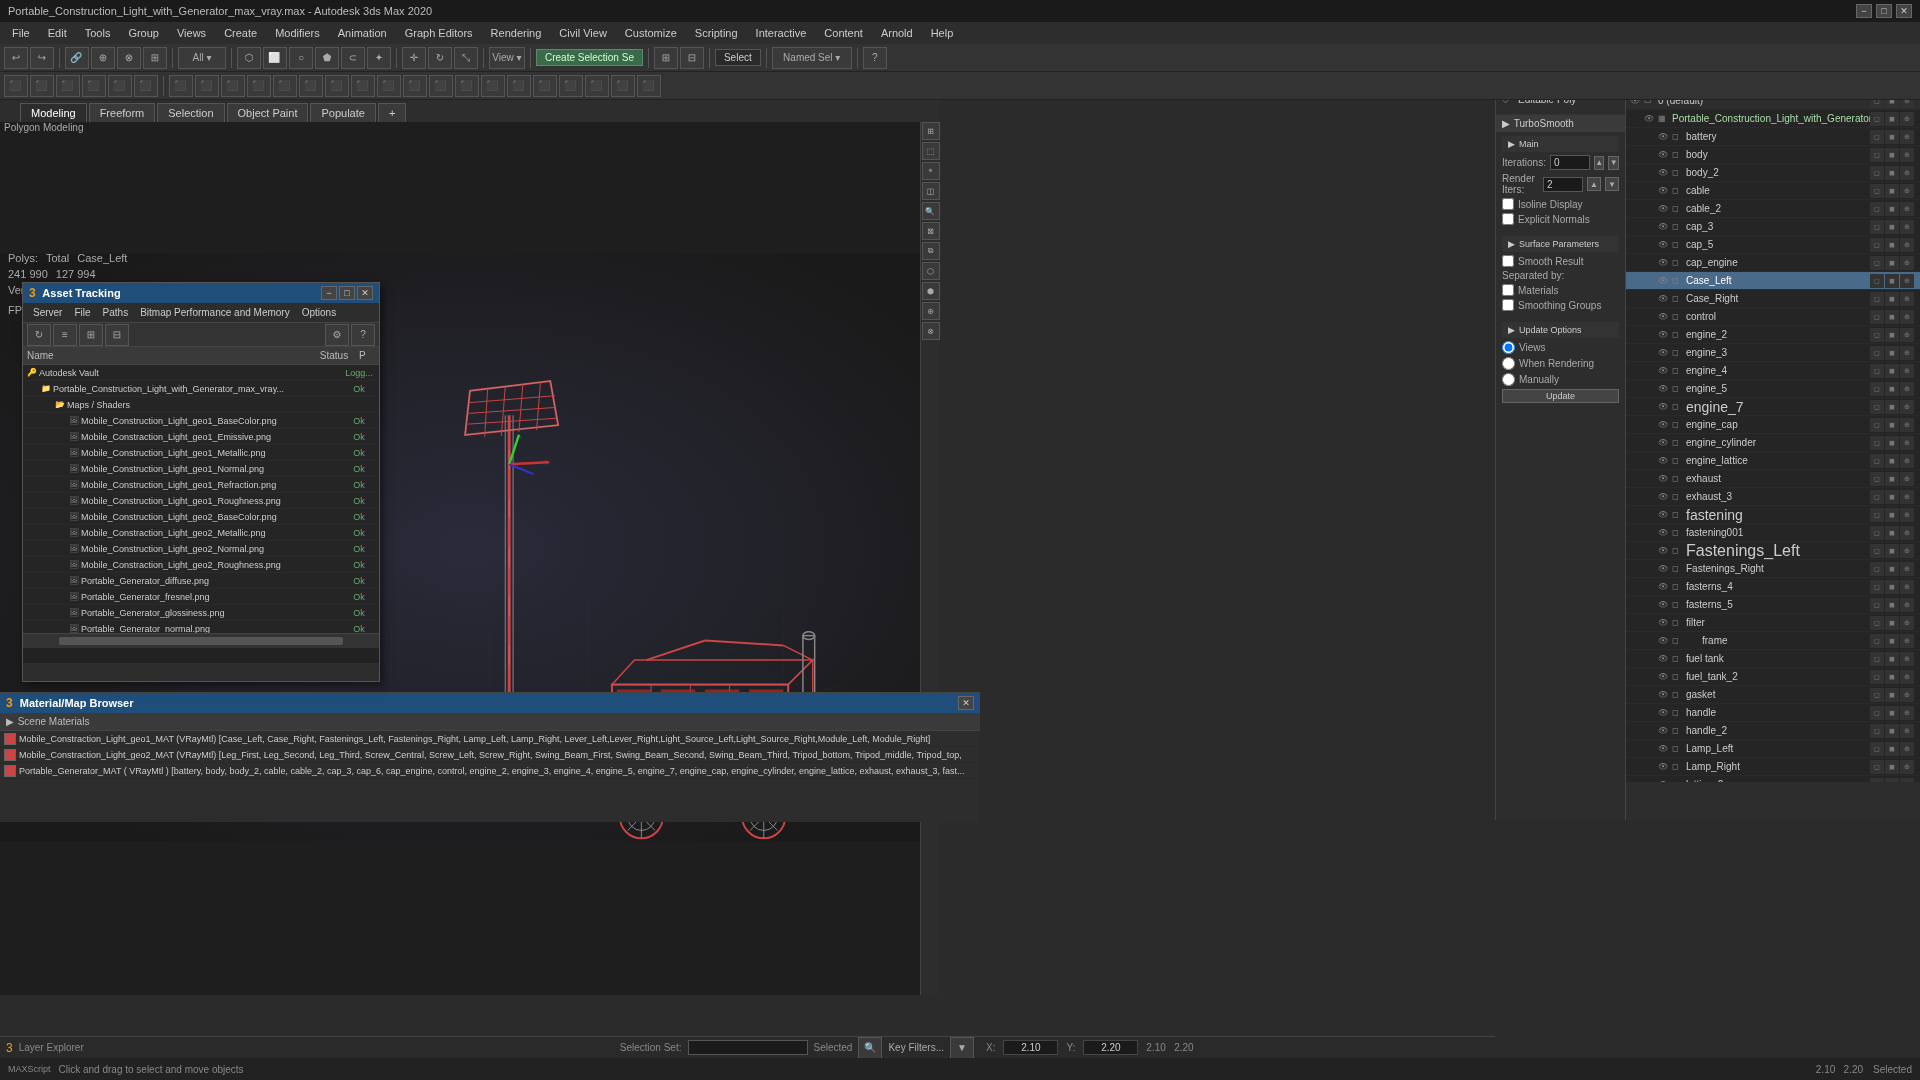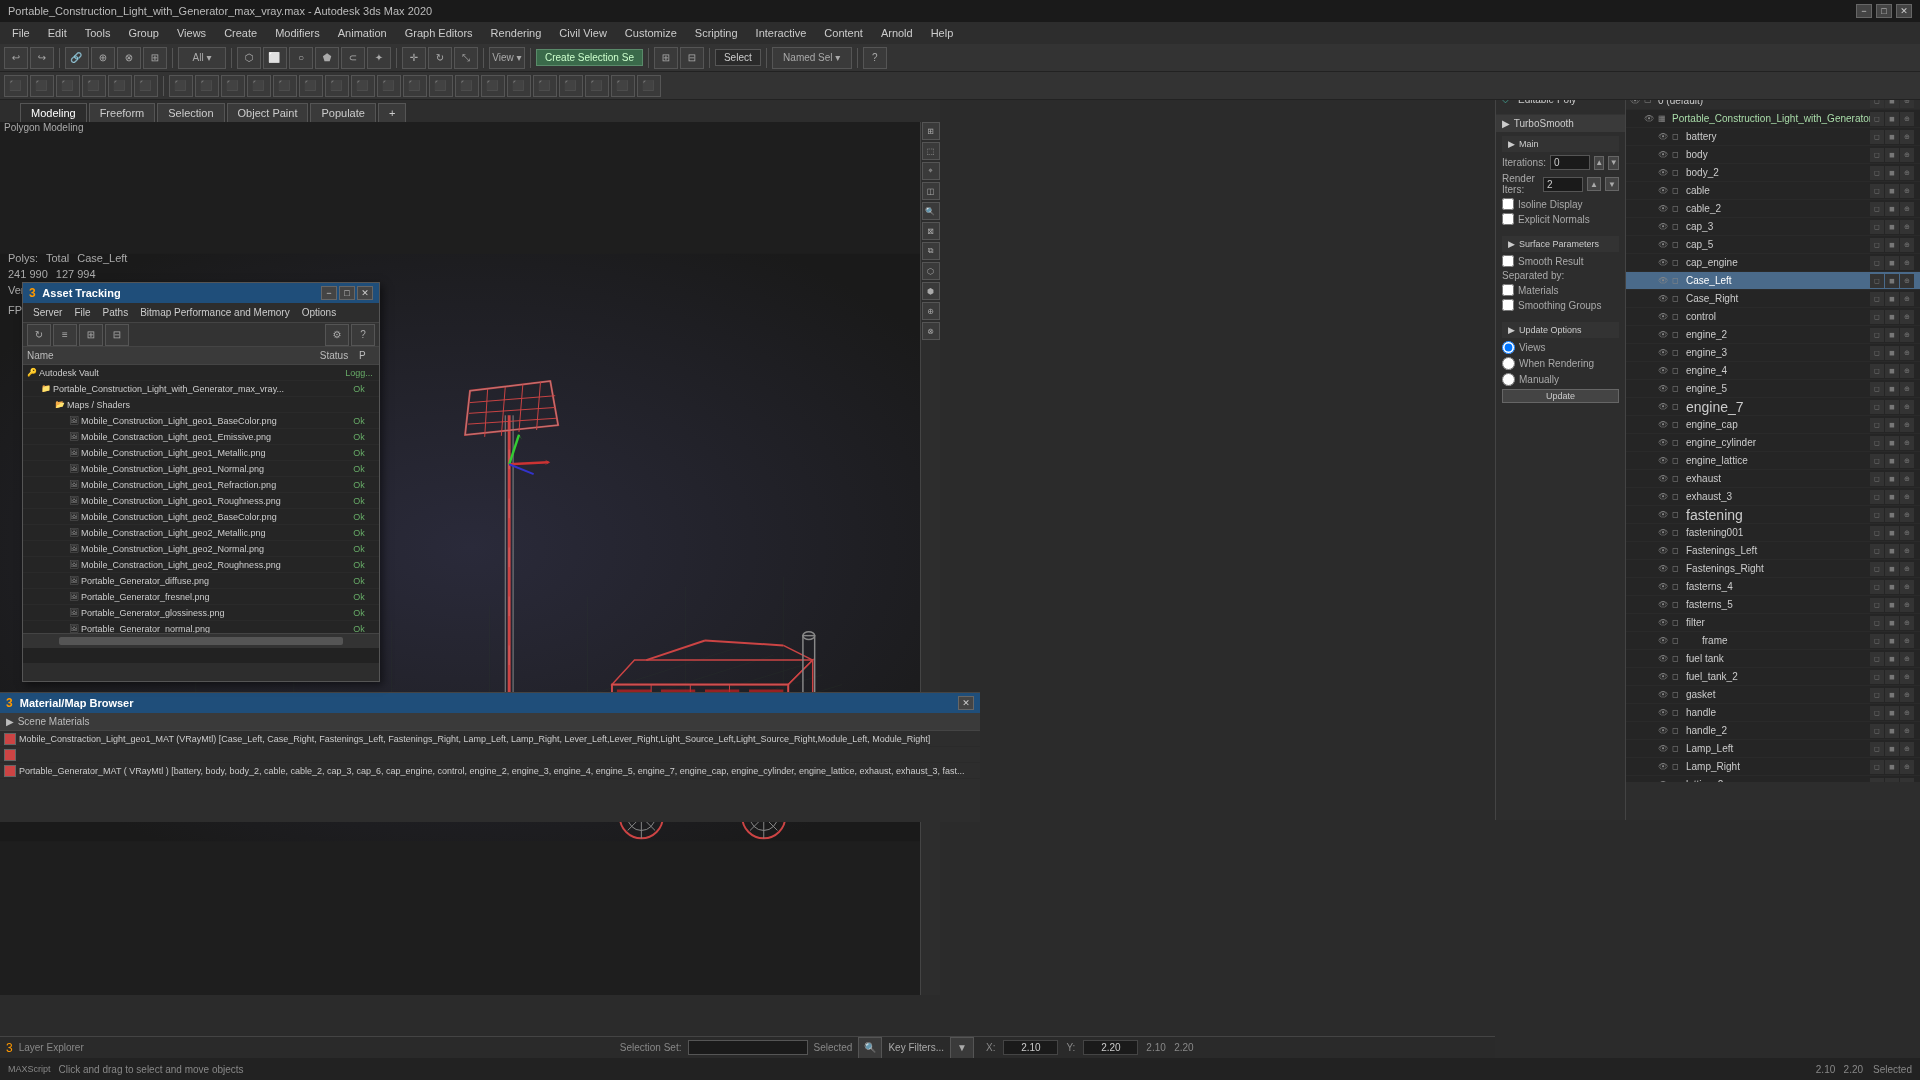--- a/index.html
+++ b/index.html
@@ -1129,21 +1129,21 @@
         <span class="se-name" style="flex: 1 1 0%; font-size: 10px; color: rgb(204, 204, 204); overflow: hidden; white-space: nowrap;">fastening001</span>
         <span style="width: 50px; display: flex; gap: 1px;">
           <span style="width: 14px; height: 14px; background: rgb(51, 51, 51); font-size: 7px; color: rgb(119, 119, 119); display: flex; align-items: center; justify-content: center; cursor: pointer;">◻</span>
           <span style="width: 14px; height: 14px; background: rgb(51, 51, 51); font-size: 7px; color: rgb(119, 119, 119); display: flex; align-items: center; justify-content: center; cursor: pointer;">◼</span>
           <span style="width: 14px; height: 14px; background: rgb(51, 51, 51); font-size: 7px; color: rgb(119, 119, 119); display: flex; align-items: center; justify-content: center; cursor: pointer;">⊕</span>
         </span>
       </div>
       <div class="se-row" style="padding-left: 32px; display: flex; align-items: center; height: 18px; border-bottom: 1px solid rgb(42, 42, 42); cursor: pointer;">
         <span class="se-eye" style="width: 14px; color: rgb(136, 136, 136); font-size: 8px; cursor: pointer;">👁</span>
         <span class="se-icon" style="width: 14px; color: rgb(136, 136, 136); font-size: 8px;">◻</span>
-        <span class="se-name" style="flex: 1 1 0%; font-size: 10px; color: rgb(204, 204, 204); overflow: hidden; white-space: nowrap;">Fastenings_Left</span>
+        <span class="se-name" style="flex: 1 1 0%; font-size: 16px; color: rgb(204, 204, 204); overflow: hidden; white-space: nowrap;">Fastenings_Left</span>
         <span style="width: 50px; display: flex; gap: 1px;">
           <span style="width: 14px; height: 14px; background: rgb(51, 51, 51); font-size: 7px; color: rgb(119, 119, 119); display: flex; align-items: center; justify-content: center; cursor: pointer;">◻</span>
           <span style="width: 14px; height: 14px; background: rgb(51, 51, 51); font-size: 7px; color: rgb(119, 119, 119); display: flex; align-items: center; justify-content: center; cursor: pointer;">◼</span>
           <span style="width: 14px; height: 14px; background: rgb(51, 51, 51); font-size: 7px; color: rgb(119, 119, 119); display: flex; align-items: center; justify-content: center; cursor: pointer;">⊕</span>
         </span>
       </div>
       <div class="se-row" style="padding-left: 32px; display: flex; align-items: center; height: 18px; border-bottom: 1px solid rgb(42, 42, 42); cursor: pointer;">
         <span class="se-eye" style="width: 14px; color: rgb(136, 136, 136); font-size: 8px; cursor: pointer;">👁</span>
         <span class="se-icon" style="width: 14px; color: rgb(136, 136, 136); font-size: 8px;">◻</span>
         <span class="se-name" style="flex: 1 1 0%; font-size: 10px; color: rgb(204, 204, 204); overflow: hidden; white-space: nowrap;">Fastenings_Right</span>
@@ -1519,20 +1519,21 @@
     <span>▶</span>
     <span>Scene Materials</span>
   </div>
   <div id="mb-materials">
       <div class="mb-mat-row" style="height: 16px; display: flex; align-items: center; padding: 0px 4px; border-bottom: 1px solid rgb(42, 42, 42); gap: 3px;">
         <div class="mb-mat-swatch" style="width: 12px; height: 12px; border: 1px solid rgb(102, 102, 102); background: rgb(204, 68, 68);"></div>
         <span class="mb-mat-name" style="flex: 1 1 0%; font-size: 9px; color: rgb(204, 204, 204); overflow: hidden; white-space: nowrap;">Mobile_Constraction_Light_geo1_MAT (VRayMtl) [Case_Left, Case_Right, Fastenings_Left, Fastenings_Right, Lamp_Left, Lamp_Right, Lever_Left,Lever_Right,Light_Source_Left,Light_Source_Right,Module_Left, Module_Right]</span>
       </div>
       <div class="mb-mat-row" style="height: 16px; display: flex; align-items: center; padding: 0px 4px; border-bottom: 1px solid rgb(42, 42, 42); gap: 3px;">
         <div class="mb-mat-swatch" style="width: 12px; height: 12px; border: 1px solid rgb(102, 102, 102); background: rgb(204, 68, 68);"></div>
+        <span class="mb-mat-name" style="flex: 1 1 0%; font-size: 9px; color: rgb(204, 204, 204); overflow: hidden; white-space: nowrap;">Mobile_Constraction_Light_geo2_MAT (VRayMtl) [Leg_First, Leg_Second, Leg_Third, Screw_Central, Screw_Left, Screw_Right, Swing_Beam_First, Swing_Beam_Second, Swing_Beam_Third, Tripod_bottom, Tripod_middle, Tripod_top,</span>
       </div>
       <div class="mb-mat-row" style="height: 16px; display: flex; align-items: center; padding: 0px 4px; border-bottom: 1px solid rgb(42, 42, 42); gap: 3px;">
         <div class="mb-mat-swatch" style="width: 12px; height: 12px; border: 1px solid rgb(102, 102, 102); background: rgb(204, 68, 68);"></div>
         <span class="mb-mat-name" style="flex: 1 1 0%; font-size: 9px; color: rgb(204, 204, 204); overflow: hidden; white-space: nowrap;">Portable_Generator_MAT ( VRayMtl ) [battery, body, body_2, cable, cable_2, cap_3, cap_6, cap_engine, control, engine_2, engine_3, engine_4, engine_5, engine_7, engine_cap, engine_cylinder, engine_lattice, exhaust, exhaust_3, fast...</span>
       </div>
     </div>
 </div>
 
 <div id="layer-explorer">
   <span style="color:#f90;font-size:12px;">3</span>

